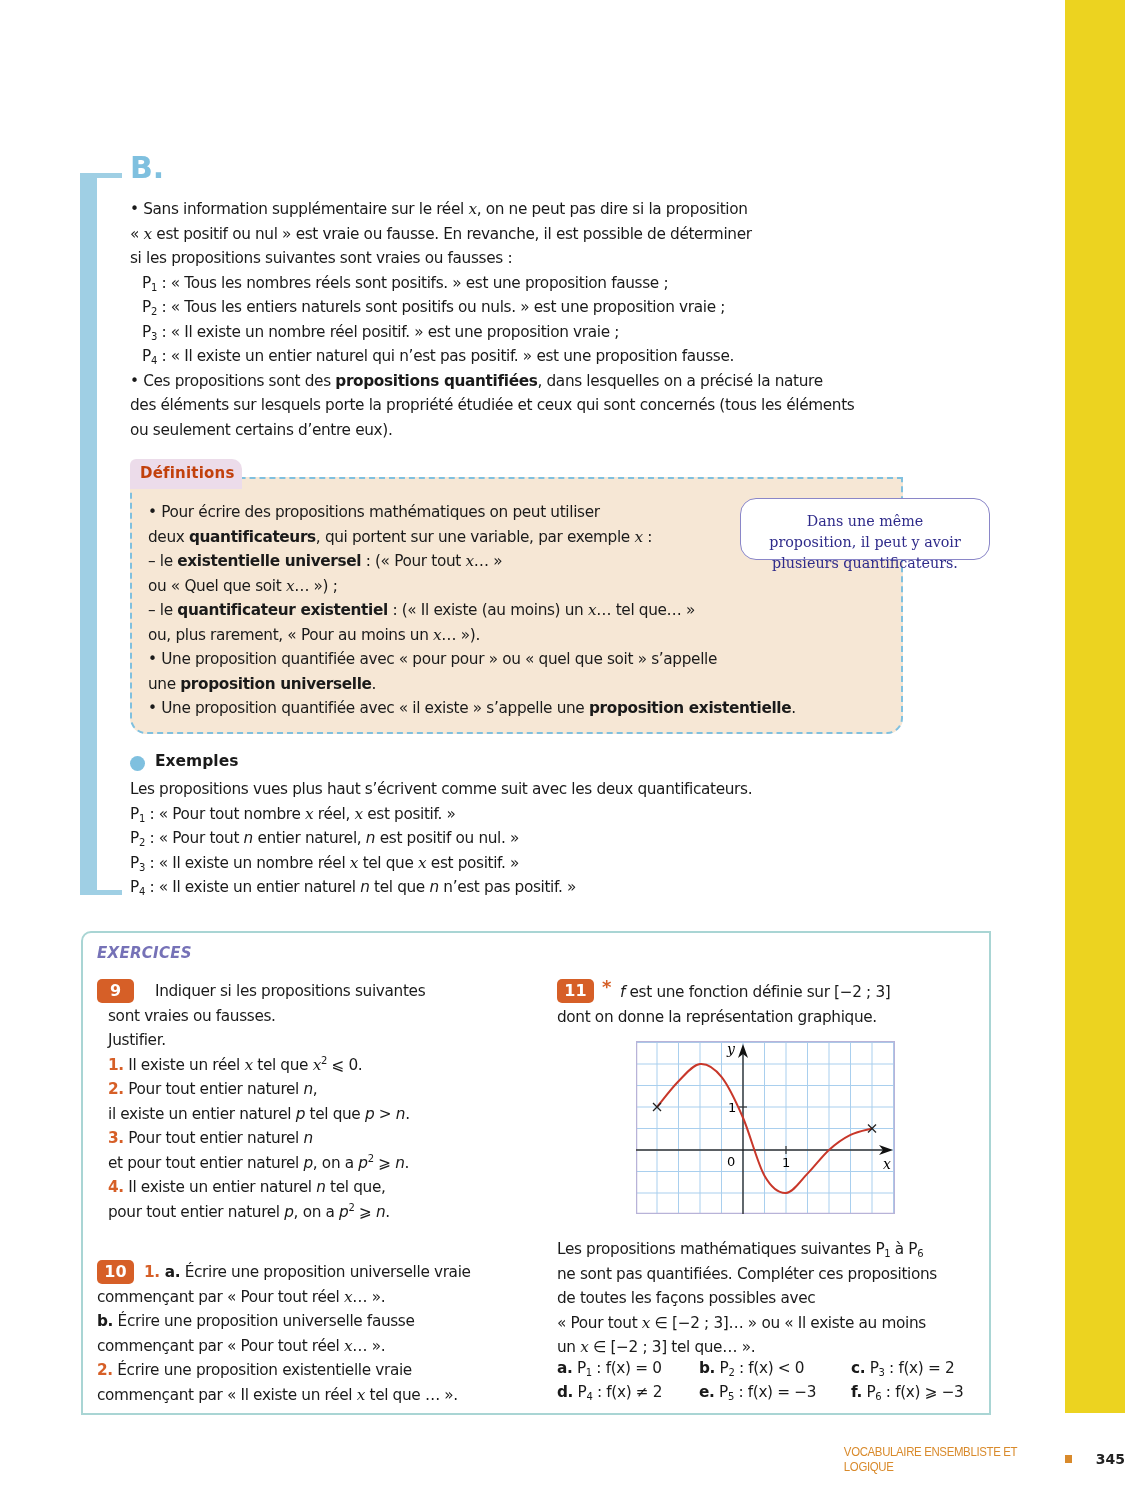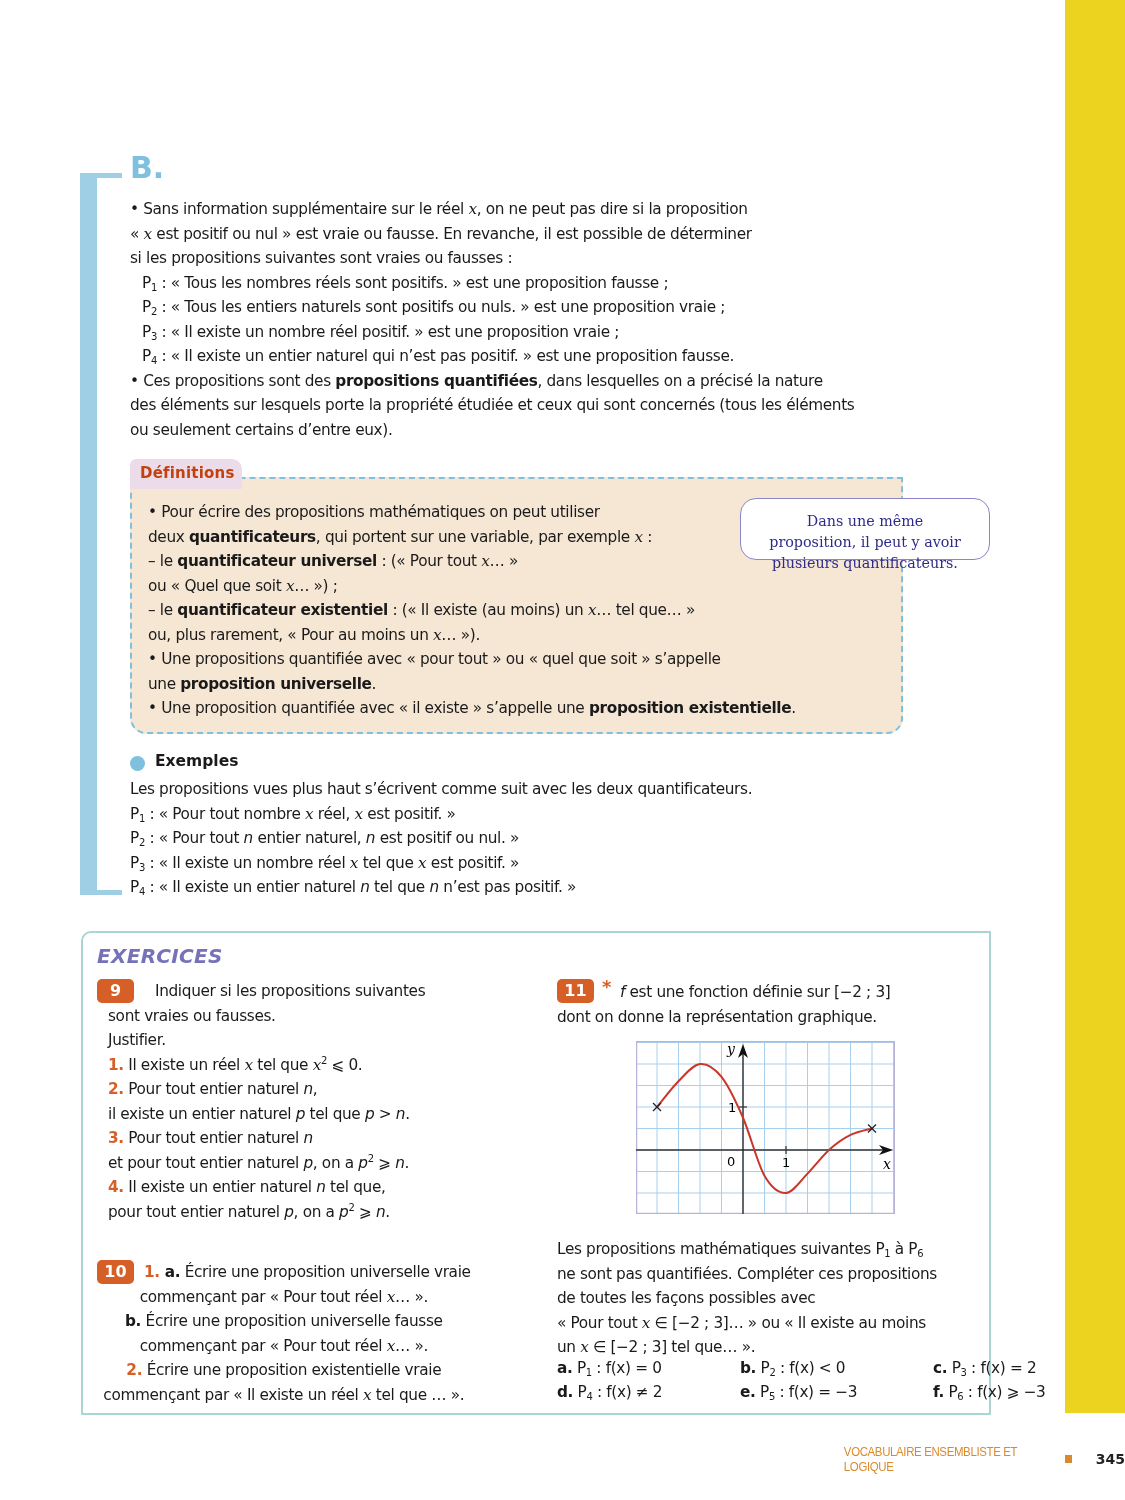--- a/index.html
+++ b/index.html
@@ -33,31 +33,31 @@
           border:1px solid #8a86c8; border-radius:16px; box-sizing:border-box;
           font-family:"DejaVu Serif", serif; font-size:14.3px; line-height:21px; color:#2f2b8a; text-align:center;
           padding-top:12px; }
 
   .ex-bullet { position:absolute; left:130px; top:756px; width:15px; height:15px; border-radius:50%; background:#7fc0df; }
   .ex-title { position:absolute; left:155px; top:752px; font-weight:bold; font-size:15.5px; font-family:"DejaVu Sans", sans-serif; }
   .examples { left:130px; top:777px; }
 
   .exo-box { position:absolute; left:81px; top:931px; width:910px; height:484px; border:2.5px solid #a9d5d4;
              border-radius:10px 0 0 0; box-sizing:border-box; }
-  .exo-title { position:absolute; left:97px; top:944px; font-weight:bold; font-style:italic; font-size:20px; color:#7672b7; font-family:"DejaVu Sans", sans-serif; letter-spacing:0.3px; }
+  .exo-title { position:absolute; left:97px; top:944px; font-weight:bold; font-style:italic; font-size:15px; color:#7672b7; font-family:"DejaVu Sans", sans-serif; letter-spacing:0.3px; }
   .badge { position:absolute; height:24px; background:#d65f27; color:#fff; font-weight:bold; font-size:16px;
            border-radius:5px; text-align:center; line-height:24px; font-family:"DejaVu Sans", sans-serif; }
   .num { color:#d65f27; font-weight:bold; }
   .star { position:absolute; left:602px; top:976px; color:#d65f27; font-weight:bold; font-size:18px; }
   .ex9 { left:108px; top:979px; }
-  .ex10 { left:97px; top:1260px;text-align:center; }
+  .ex10 { left:97px; top:1260px; }
   .ex11 { left:557px; top:980px; }
   .ex11b { left:557px; top:1237px; }
   .choices { position:absolute; left:557px; top:1356px; font-size:15.3px; line-height:24px; font-family:"DejaVu Sans", sans-serif; letter-spacing:-0.35px; }
-  .choices .row { display:flex;gap:41px; }
+  .choices .row { display:flex; }
   .choices .cell { white-space:nowrap; }
   .choices .c0 { width:142px; } .choices .c1 { width:152px; }
 
   .graph { position:absolute; left:636px; top:1041px; width:259px; height:173px; }
 
   .footer { position:absolute; top:1444px; left:817px; display:flex; align-items:center; gap:24px; }
   .footer-label { font-family:"Liberation Sans", sans-serif; font-size:13px; color:#d98a2b; letter-spacing:-0.4px; transform:scaleX(0.88); transform-origin:right center; }
   .footer-square { width:8px; height:8px; background:#d98a2b; }
   .footer-page { font-family:"DejaVu Sans", sans-serif; font-weight:bold; font-size:14px; color:#222; }
 </style>
@@ -86,25 +86,25 @@
   <div>ou seulement certains d’entre eux).</div>
 </div>
 
 <div class="def-box"></div>
 <div class="def-tab"></div>
 <div class="def-tab-label">Définitions</div>
 
 <div class="txt def-text">
   <div>• Pour écrire des propositions mathématiques on peut utiliser</div>
   <div><span>deux </span><b>quantificateurs</b><span>, qui portent sur une variable, par exemple </span><span class="mx">x</span><span> :</span></div>
-  <div><span>– le </span><b>quantificateur universel</b><span> : (« Pour tout </span><span class="mx">x</span><span>… »</span></div>
+  <div><span>– le </span><b>existentielle universel</b><span> : (« Pour tout </span><span class="mx">x</span><span>… »</span></div>
   <div><span>ou « Quel que soit </span><span class="mx">x</span><span>… ») ;</span></div>
   <div><span>– le </span><b>quantificateur existentiel</b><span> : (« Il existe (au moins) un </span><span class="mx">x</span><span>… tel que… »</span></div>
   <div><span>ou, plus rarement, « Pour au moins un </span><span class="mx">x</span><span>… »).</span></div>
-  <div>• Une propositions quantifiée avec « pour tout » ou « quel que soit » s’appelle</div>
+  <div>• Une proposition quantifiée avec « pour pour » ou « quel que soit » s’appelle</div>
   <div><span>une </span><b>proposition universelle</b><span>.</span></div>
   <div><span>• Une proposition quantifiée avec « il existe » s’appelle une </span><b>proposition existentielle</b><span>.</span></div>
 </div>
 
 <div class="note">
   <div>Dans une même</div>
   <div>proposition, il peut y avoir</div>
   <div>plusieurs quantificateurs.</div>
 </div>
 

